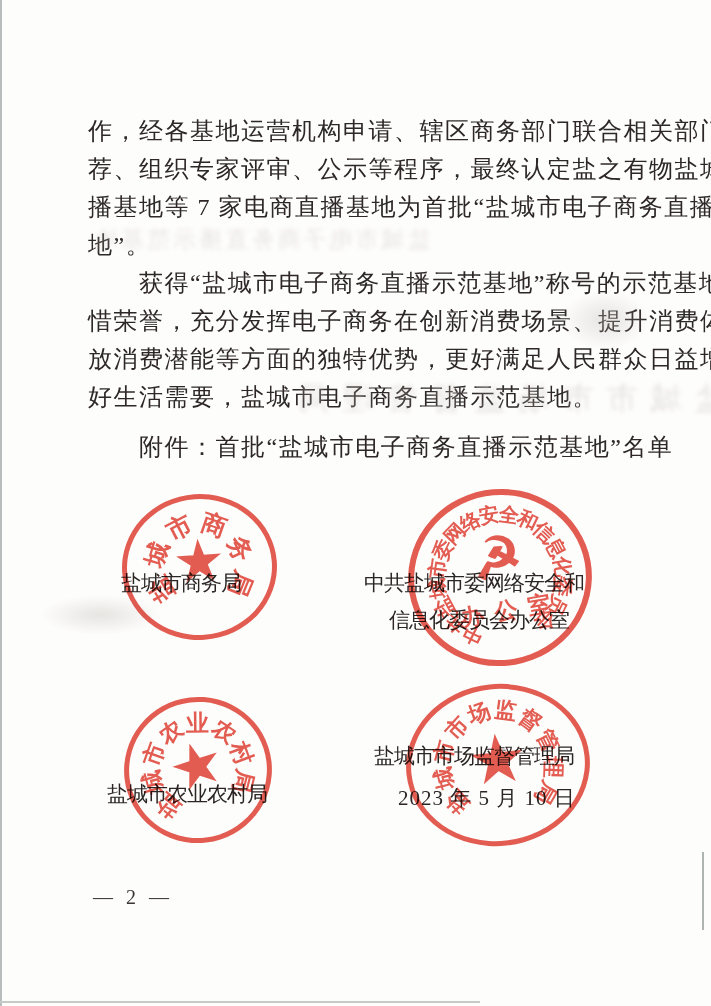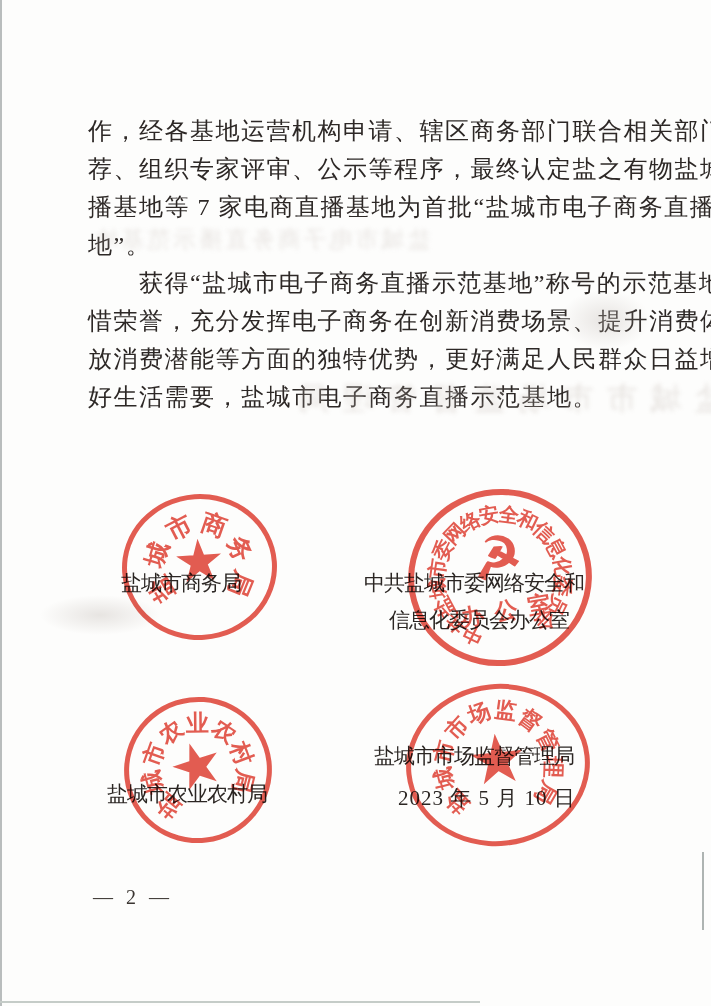--- a/index.html
+++ b/index.html
@@ -91,20 +91,21 @@
       <div class="line end">地”。</div>
     </div>
     <div>
       <div class="line">　　获得“盐城市电子商务直播示范基地”称号的示范基地要珍</div>
       <div class="line">惜荣誉，充分发挥电子商务在创新消费场景、提升消费体验、释</div>
       <div class="line">放消费潜能等方面的独特优势，更好满足人民群众日益增长的美</div>
       <div class="line end">好生活需要，盐城市电子商务直播示范基地。</div>
     </div>
   </div>
 
+  <div class="attach">　　附件：首批“盐城市电子商务直播示范基地”名单</div>
 
   <div class="ghost ghost-1">盐城市电子商务直播示范基地</div>
   <div class="ghost ghost-2">盐城市市场监督管理局</div>
   <div class="smudge" style="left:560px;top:290px;width:90px;height:60px;"></div>
   <div class="smudge" style="left:40px;top:595px;width:120px;height:40px;"></div>
 
   <div class="orglabel" style="left:121px;top:570px;">盐城市商务局</div>
   <div class="orglabel" style="left:389px;top:607px;">信息化委员会办公室</div>
   <div class="orglabel" style="left:364px;top:570px;">中共盐城市委网络安全和</div>
   <div class="orglabel" style="left:107px;top:742px;margin-top:39px;">盐城市农业农村局</div>

